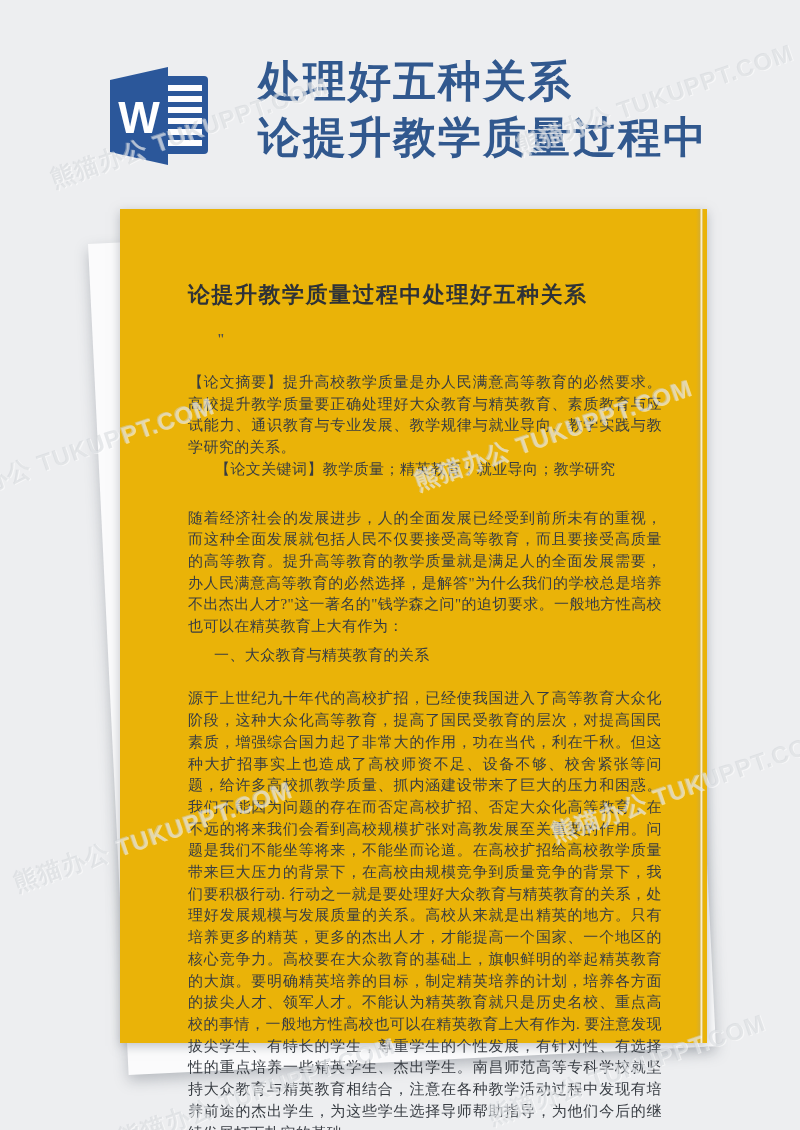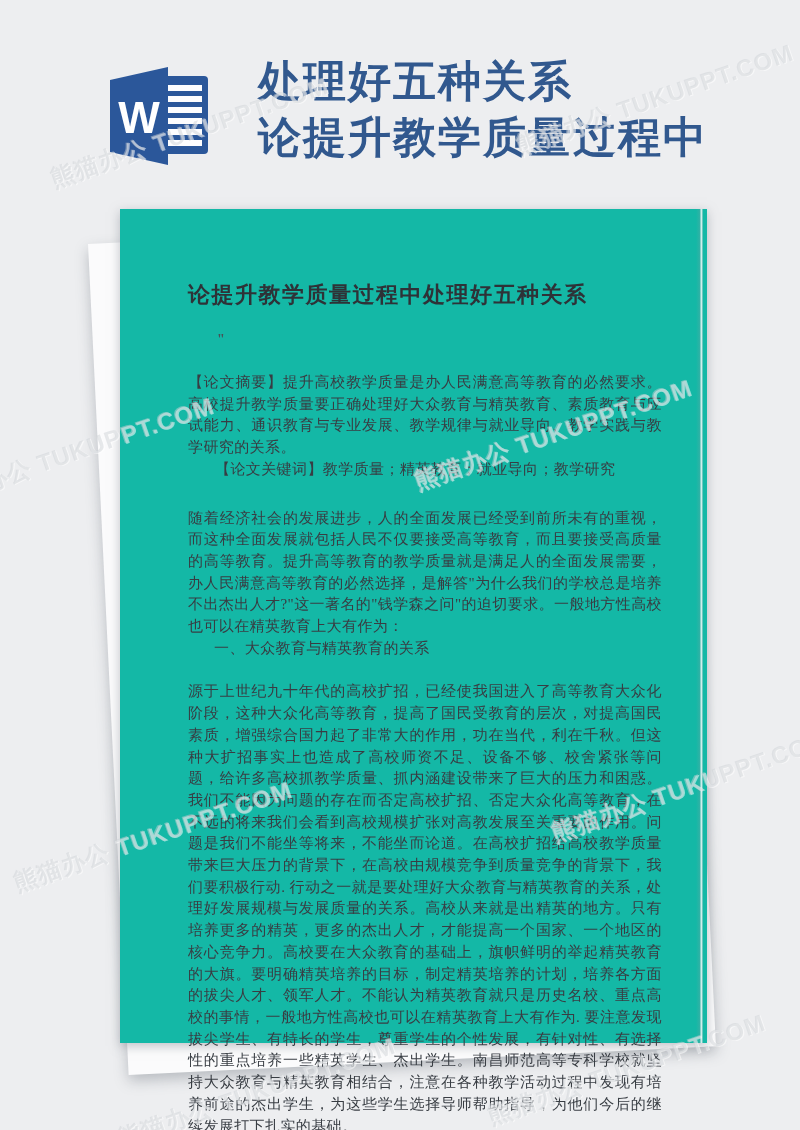--- a/index.html
+++ b/index.html
@@ -28,21 +28,21 @@
     position:absolute; left:88px; top:244px;
     width:588px; height:832px;
     background:#fbfbfc;
     transform:rotate(-2.8deg);
     transform-origin:0 0;
     box-shadow:0 6px 14px rgba(120,126,136,0.45);
   }
   .main-page {
     position:absolute; left:120px; top:209px;
     width:587px; height:834px;
-    background:#14b8a6;
+    background:#eab308;
     box-shadow:0 3px 10px rgba(130,136,146,0.5);
   }
   .main-page::after { 
     content:""; position:absolute; right:4px; top:0; bottom:0; width:7px;
     background:linear-gradient(to right, rgba(0,0,0,0) 0%, rgba(150,155,162,0.22) 55%, rgba(255,255,255,0.9) 75%, rgba(170,175,182,0.25) 100%);
   }
 
   .page-inner {
     position:absolute; left:68px; right:45px; top:0;
     color:#383d43;
@@ -53,21 +53,21 @@
 
   .doc-title {
     margin-top:71px;
     font-size:22px; line-height:30px; font-weight:600;
     color:#2e3237; letter-spacing:1.5px; text-align:left;
   }
   .doc-quote { margin-top:23px; padding-left:29px; font-weight:bold; color:#4a4f55; font-size:14px; line-height:14px; }
   .doc-abstract { margin-top:25px; }
   .doc-keywords { text-indent:27px; }
   .doc-intro { margin-top:27px; }
-  .doc-heading { text-indent:26px; }
+  .doc-heading { margin-top:7px; text-indent:26px; }
   .doc-body { margin-top:22px; }
 
   
   .wm {
     position:absolute; width:280px; height:40px;
     transform:rotate(-19deg);
     white-space:nowrap;
     font-family:"Liberation Sans","DejaVu Sans",sans-serif;
     font-weight:bold; font-size:24px; letter-spacing:1px;
     color:rgba(205,208,213,0.48);

